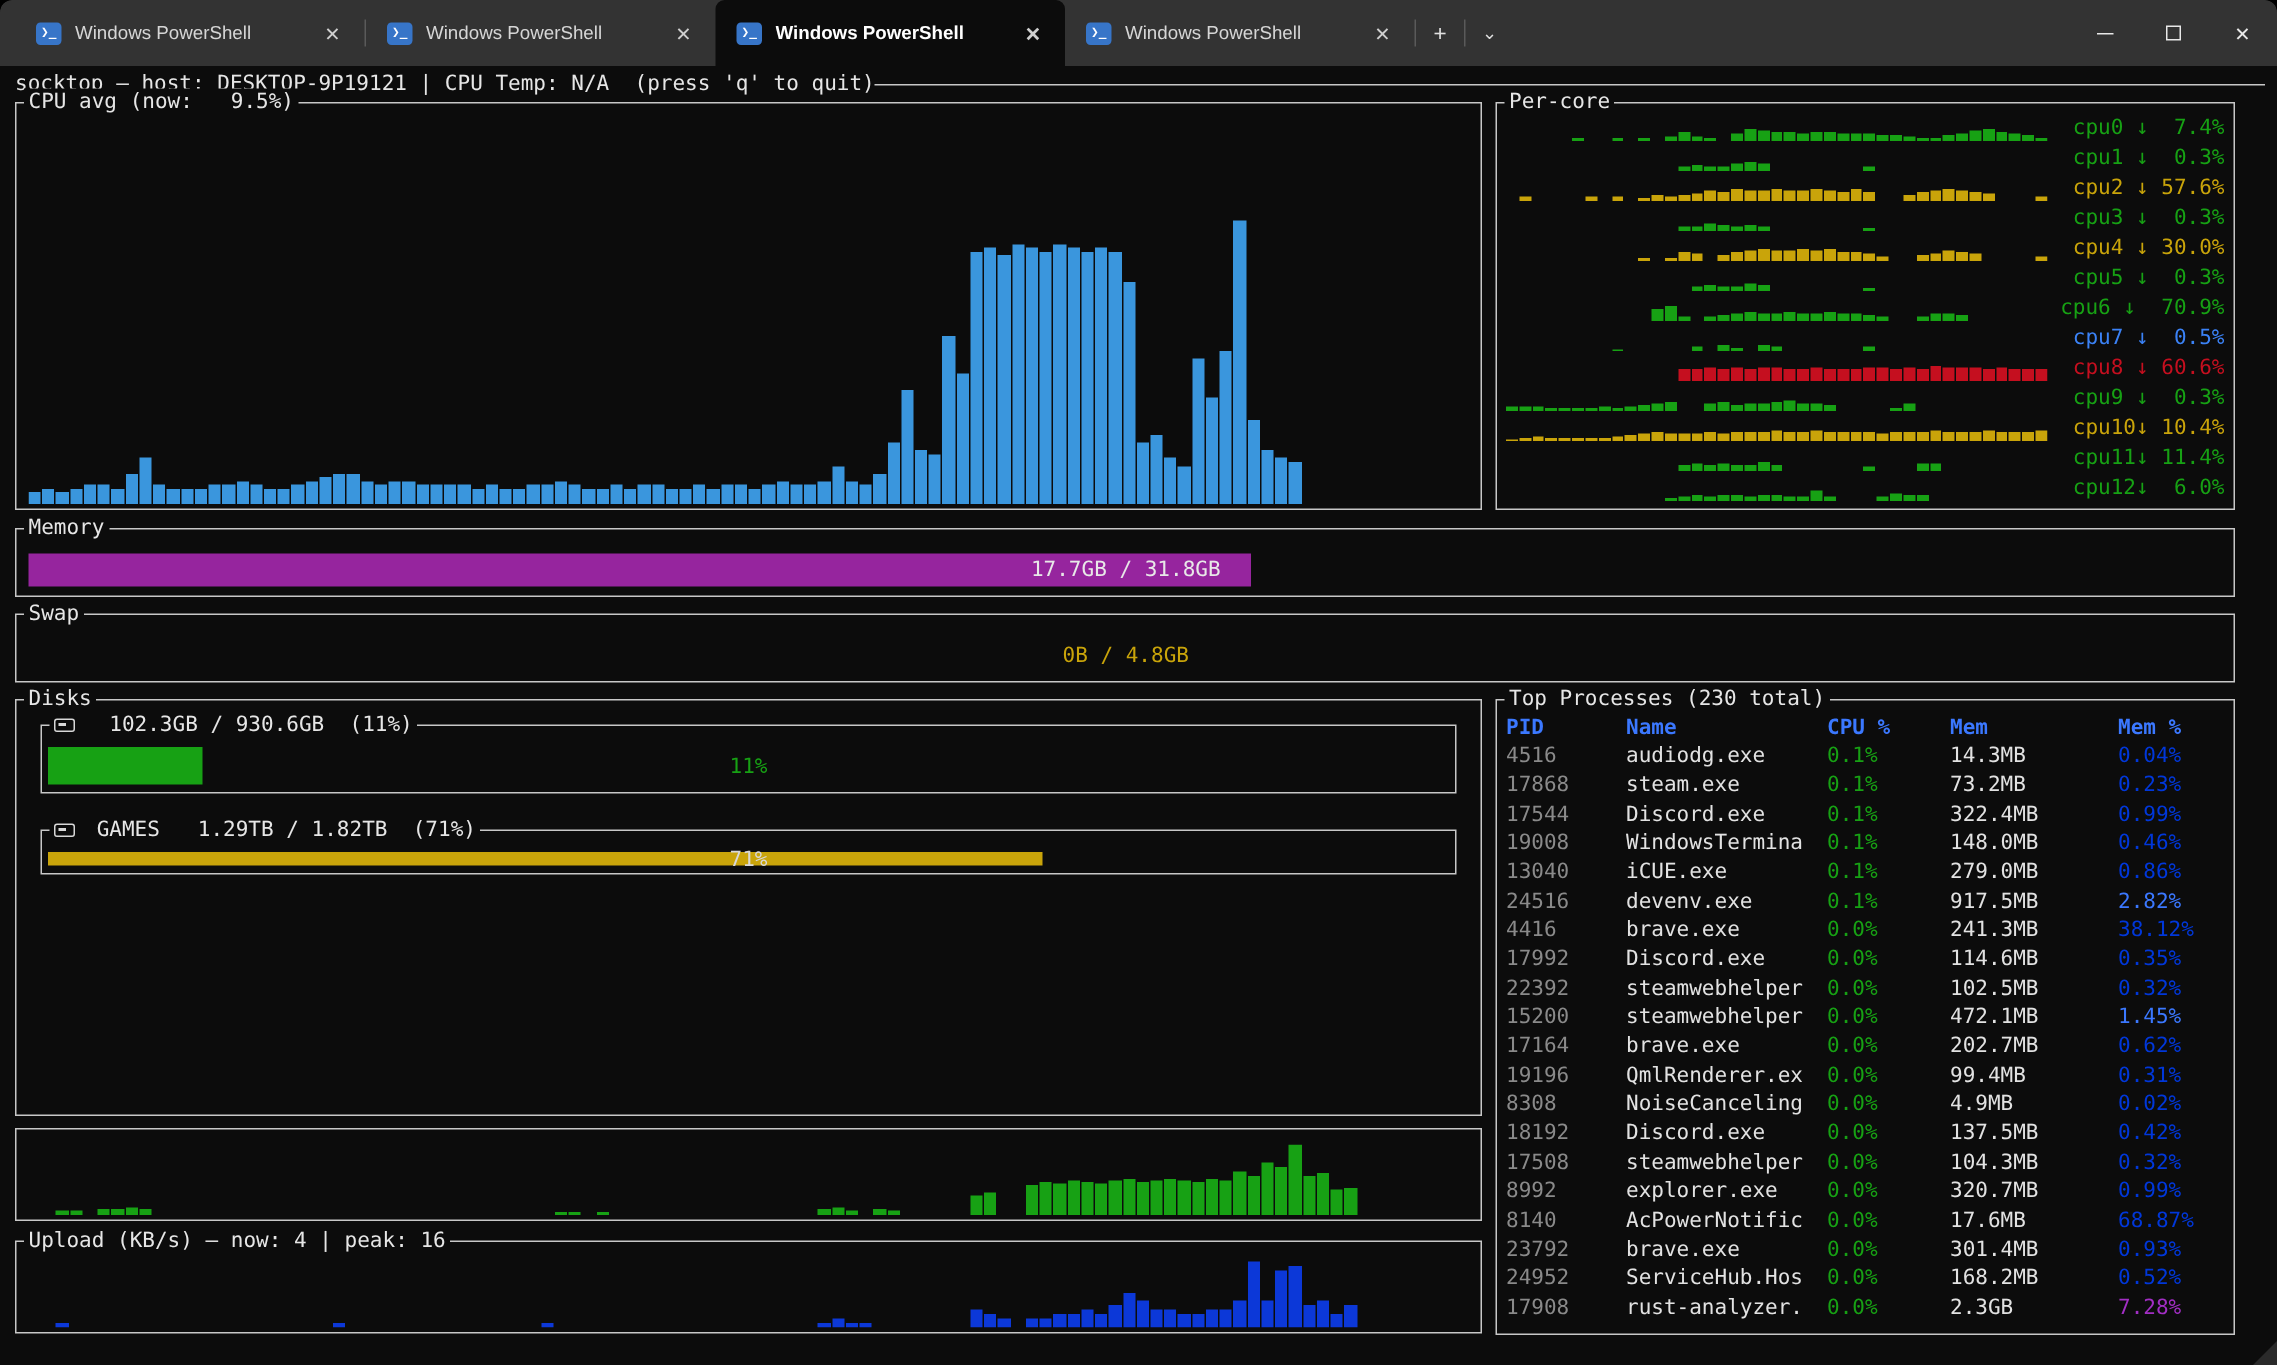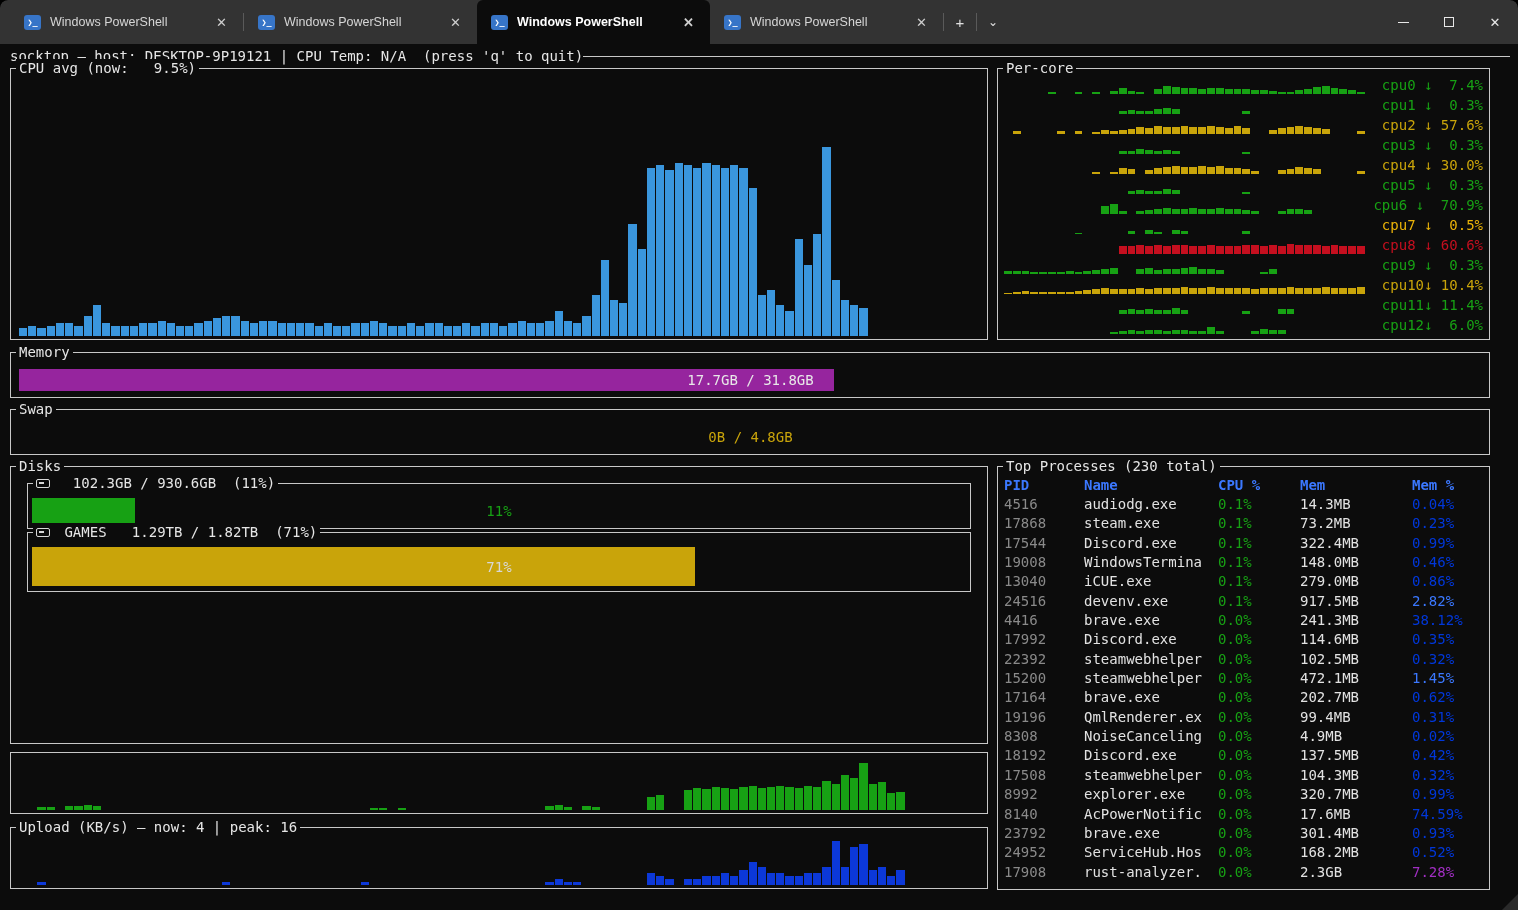--- a/index.html
+++ b/index.html
@@ -606,21 +606,21 @@
               <div class="bar" style="height: 0%; background: transparent;"></div>
               <div class="bar" style="height: 0%; background: transparent;"></div>
               <div class="bar" style="height: 0%; background: transparent;"></div>
               <div class="bar" style="height: 0%; background: transparent;"></div>
               <div class="bar" style="height: 0%; background: transparent;"></div>
               <div class="bar" style="height: 0%; background: transparent;"></div>
               <div class="bar" style="height: 0%; background: transparent;"></div>
               <div class="bar" style="height: 0%; background: transparent;"></div>
               <div class="bar" style="height: 0%; background: transparent;"></div>
             </div>
-            <span class="core-label" style="color: #eab308;">cpu7 ↓  0.5%</span>
+            <span class="core-label" style="color: #3b82f6;">cpu7 ↓  0.5%</span>
           </div>
           <div class="core-row">
             <div class="bars" id="spark-8">
               <div class="bar" style="height: 0%; background: transparent;"></div>
               <div class="bar" style="height: 0%; background: transparent;"></div>
               <div class="bar" style="height: 0%; background: transparent;"></div>
               <div class="bar" style="height: 0%; background: transparent;"></div>
               <div class="bar" style="height: 0%; background: transparent;"></div>
               <div class="bar" style="height: 0%; background: transparent;"></div>
               <div class="bar" style="height: 0%; background: transparent;"></div>
@@ -871,21 +871,21 @@
         <div class="ptitle">
           <span class="drive-icon"></span>
           <span>  102.3GB / 930.6GB  (11%)</span>
         </div>
         <div class="gauge" style="left:4px; right:4px; top:14px; bottom:5px;">
           <div class="gfill" id="disk0-fill" style="width: 11%; background: rgb(23, 161, 20);"></div>
           <div class="glabel" id="disk0-label" style="color: rgb(23, 161, 20);">11%</div>
         </div>
       </div>
 
-      <div class="panel" style="left:16px; top:65px; width:944px; height:60px;text-decoration:underline;">
+      <div class="panel" style="left:16px; top:86px; width:944px; height:30px;text-decoration:underline;">
         <div class="ptitle">
           <span class="drive-icon"></span>
           <span> GAMES   1.29TB / 1.82TB  (71%)</span>
         </div>
         <div class="gauge" style="left:4px; right:4px; top:14px; bottom:5px;">
           <div class="gfill" id="disk1-fill" style="width: 71%; background: rgb(201, 164, 10);"></div>
           <div class="glabel" id="disk1-label" style="color: rgb(216, 216, 216);">71%</div>
         </div>
       </div>
     </div>
@@ -1122,21 +1122,21 @@
           <div class="prow"><span class="c-pid">4416</span><span class="c-name">brave.exe</span><span class="c-cpu">0.0%</span><span class="c-mem">241.3MB</span><span class="c-memp" style="color: rgb(0, 55, 218);">38.12%</span></div>
           <div class="prow"><span class="c-pid">17992</span><span class="c-name">Discord.exe</span><span class="c-cpu">0.0%</span><span class="c-mem">114.6MB</span><span class="c-memp" style="color: rgb(0, 55, 218);">0.35%</span></div>
           <div class="prow"><span class="c-pid">22392</span><span class="c-name">steamwebhelper</span><span class="c-cpu">0.0%</span><span class="c-mem">102.5MB</span><span class="c-memp" style="color: rgb(0, 55, 218);">0.32%</span></div>
           <div class="prow"><span class="c-pid">15200</span><span class="c-name">steamwebhelper</span><span class="c-cpu">0.0%</span><span class="c-mem">472.1MB</span><span class="c-memp" style="color: rgb(59, 120, 255);">1.45%</span></div>
           <div class="prow"><span class="c-pid">17164</span><span class="c-name">brave.exe</span><span class="c-cpu">0.0%</span><span class="c-mem">202.7MB</span><span class="c-memp" style="color: rgb(0, 55, 218);">0.62%</span></div>
           <div class="prow"><span class="c-pid">19196</span><span class="c-name">QmlRenderer.ex</span><span class="c-cpu">0.0%</span><span class="c-mem">99.4MB</span><span class="c-memp" style="color: rgb(0, 55, 218);">0.31%</span></div>
           <div class="prow"><span class="c-pid">8308</span><span class="c-name">NoiseCanceling</span><span class="c-cpu">0.0%</span><span class="c-mem">4.9MB</span><span class="c-memp" style="color: rgb(0, 55, 218);">0.02%</span></div>
           <div class="prow"><span class="c-pid">18192</span><span class="c-name">Discord.exe</span><span class="c-cpu">0.0%</span><span class="c-mem">137.5MB</span><span class="c-memp" style="color: rgb(0, 55, 218);">0.42%</span></div>
           <div class="prow"><span class="c-pid">17508</span><span class="c-name">steamwebhelper</span><span class="c-cpu">0.0%</span><span class="c-mem">104.3MB</span><span class="c-memp" style="color: rgb(0, 55, 218);">0.32%</span></div>
           <div class="prow"><span class="c-pid">8992</span><span class="c-name">explorer.exe</span><span class="c-cpu">0.0%</span><span class="c-mem">320.7MB</span><span class="c-memp" style="color: rgb(0, 55, 218);">0.99%</span></div>
-          <div class="prow"><span class="c-pid">8140</span><span class="c-name">AcPowerNotific</span><span class="c-cpu">0.0%</span><span class="c-mem">17.6MB</span><span class="c-memp" style="color: rgb(0, 55, 218);">74.59%</span></div>
+          <div class="prow"><span class="c-pid">8140</span><span class="c-name">AcPowerNotific</span><span class="c-cpu">0.0%</span><span class="c-mem">17.6MB</span><span class="c-memp" style="color: rgb(0, 55, 218);">68.87%</span></div>
           <div class="prow"><span class="c-pid">23792</span><span class="c-name">brave.exe</span><span class="c-cpu">0.0%</span><span class="c-mem">301.4MB</span><span class="c-memp" style="color: rgb(0, 55, 218);">0.93%</span></div>
           <div class="prow"><span class="c-pid">24952</span><span class="c-name">ServiceHub.Hos</span><span class="c-cpu">0.0%</span><span class="c-mem">168.2MB</span><span class="c-memp" style="color: rgb(0, 55, 218);">0.52%</span></div>
           <div class="prow"><span class="c-pid">17908</span><span class="c-name">rust-analyzer.</span><span class="c-cpu">0.0%</span><span class="c-mem">2.3GB</span><span class="c-memp" style="color: rgb(162, 46, 196);">7.28%</span></div>
         </div>
     </div>
 
     <div style="position:absolute; right:0; bottom:0; width:0; height:0;
                 border-bottom:16px solid #2a2a2a; border-left:16px solid transparent;"></div>
   </div>
 </div>

